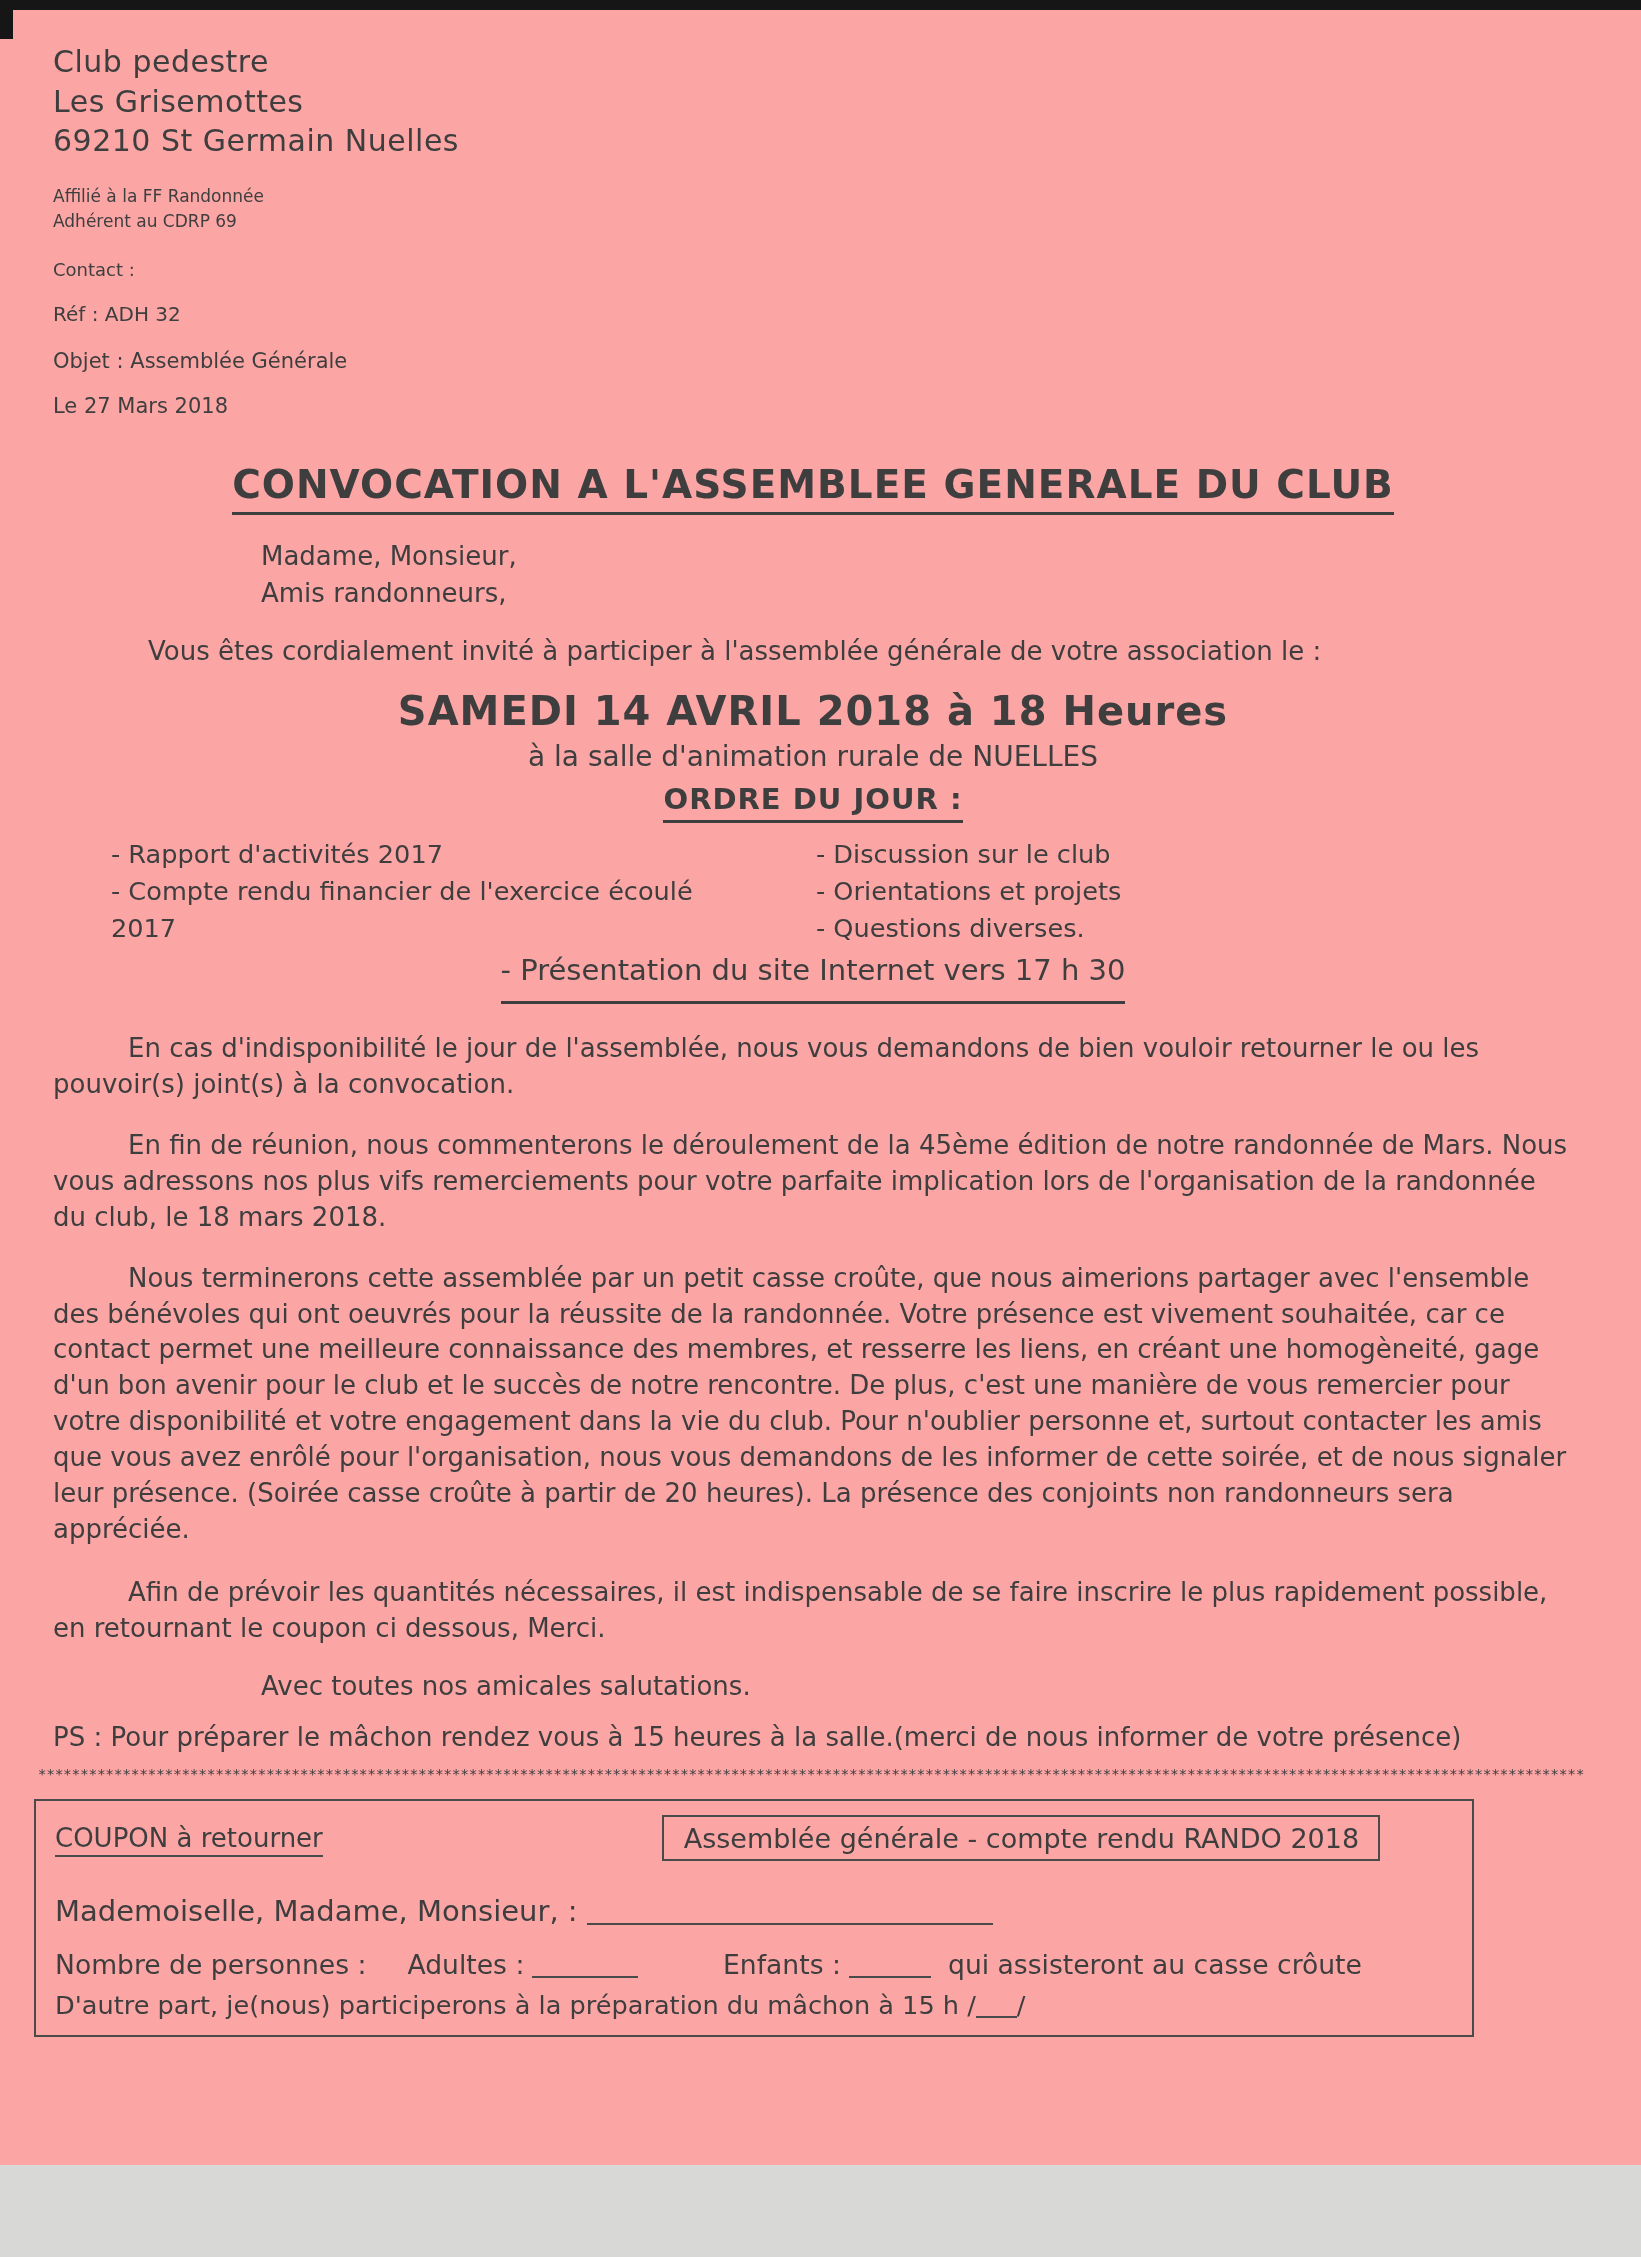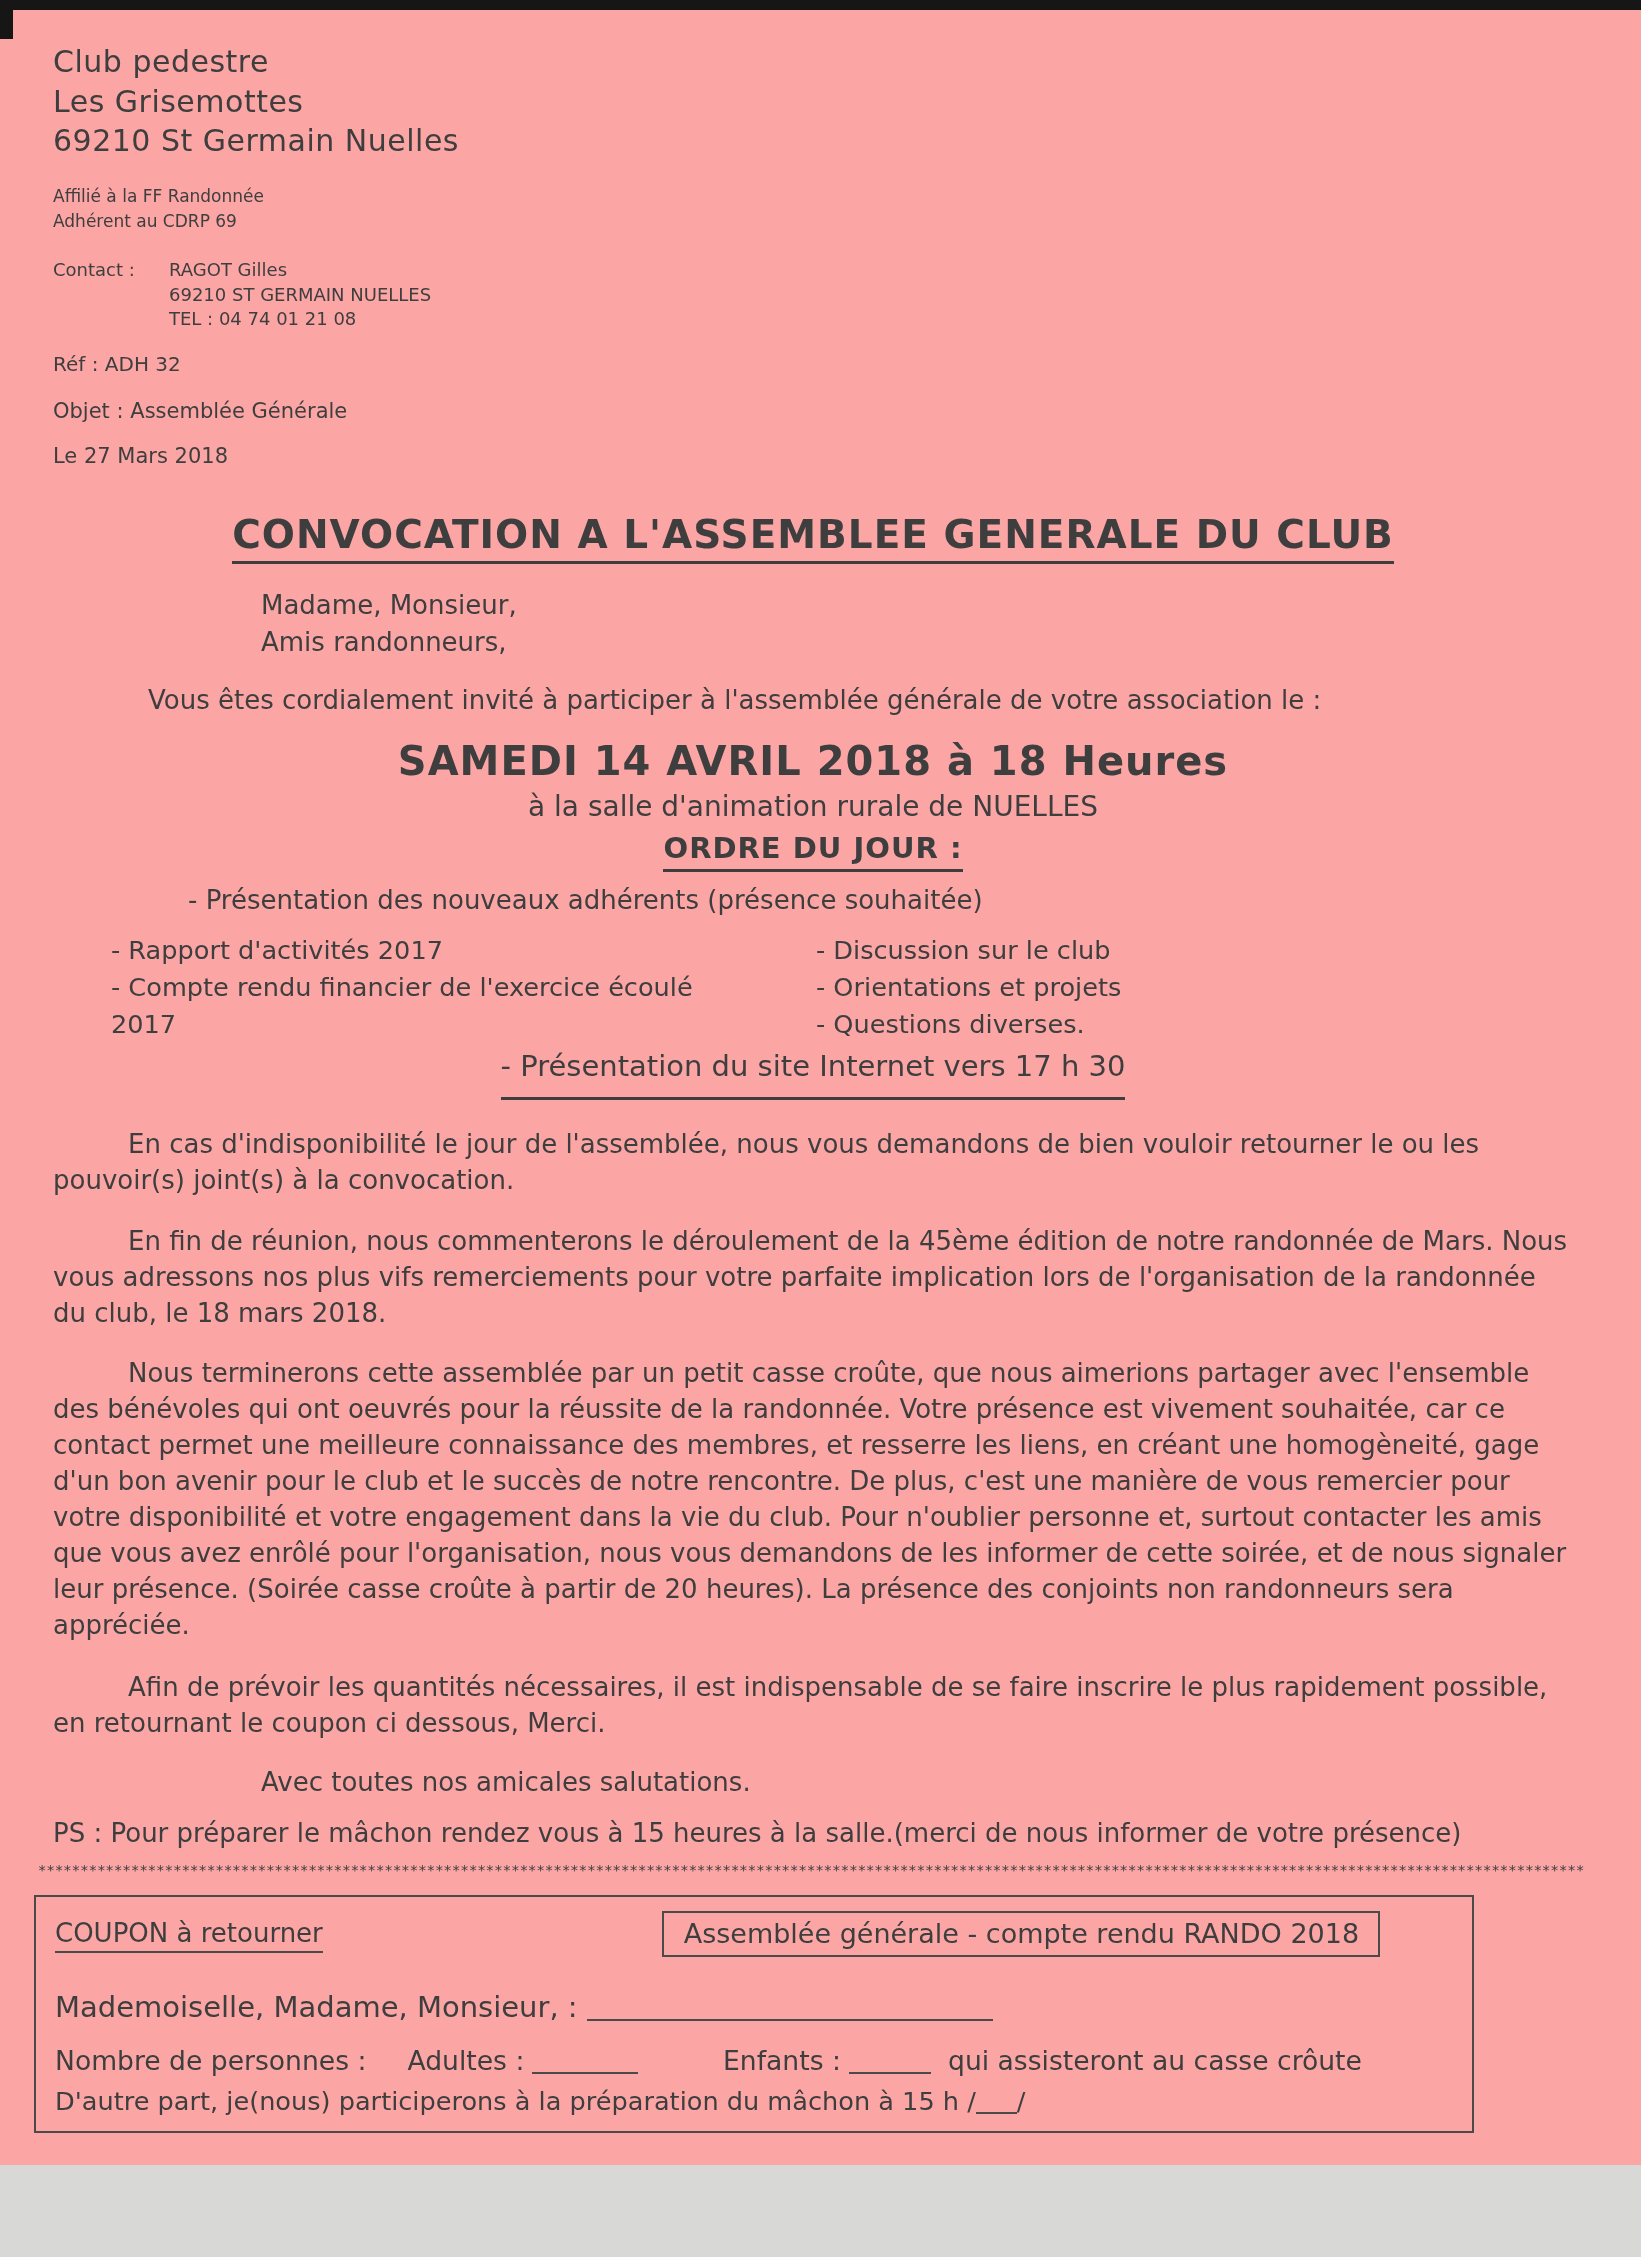--- a/index.html
+++ b/index.html
@@ -97,25 +97,20 @@
       <div class="club-line">Les Grisemottes</div>
       <div class="club-line">69210 St Germain Nuelles</div>
 
       <div class="affiliation">
         <div>Affilié à la FF Randonnée</div>
         <div>Adhérent au CDRP 69</div>
       </div>
 
       <div class="contact-row">
         <div class="contact-label">Contact :</div>
-        <div>
-          <div>RAGOT Gilles</div>
-          <div>69210 ST GERMAIN NUELLES</div>
-          <div>TEL : 04 74 01 21 08</div>
-        </div>
       </div>
 
       <div class="ref-line">Réf : ADH 32</div>
       <div class="subject-line">Objet : Assemblée Générale</div>
       <div class="date-line">Le 27 Mars 2018</div>
     </div>
 
     <div class="main-title">
       <span>CONVOCATION A L'ASSEMBLEE GENERALE DU CLUB</span>
     </div>
@@ -127,21 +122,20 @@
 
     <div class="intro">Vous êtes cordialement invité à participer à l'assemblée générale de votre association le :</div>
 
     <div class="event-date">SAMEDI 14 AVRIL 2018 à 18 Heures</div>
     <div class="event-venue">à la salle d'animation rurale de NUELLES</div>
 
     <div class="agenda-heading">
       <span>ORDRE DU JOUR :</span>
     </div>
 
-    <div class="agenda-lead">- Présentation des nouveaux adhérents (présence souhaitée)</div>
 
     <div class="agenda-cols">
       <div class="agenda-col-left">
         <div>- Rapport d'activités 2017</div>
         <div>- Compte rendu financier de l'exercice écoulé 2017</div>
       </div>
       <div class="agenda-col-right">
         <div>- Discussion sur le club</div>
         <div>- Orientations et projets</div>
         <div>- Questions diverses.</div>

